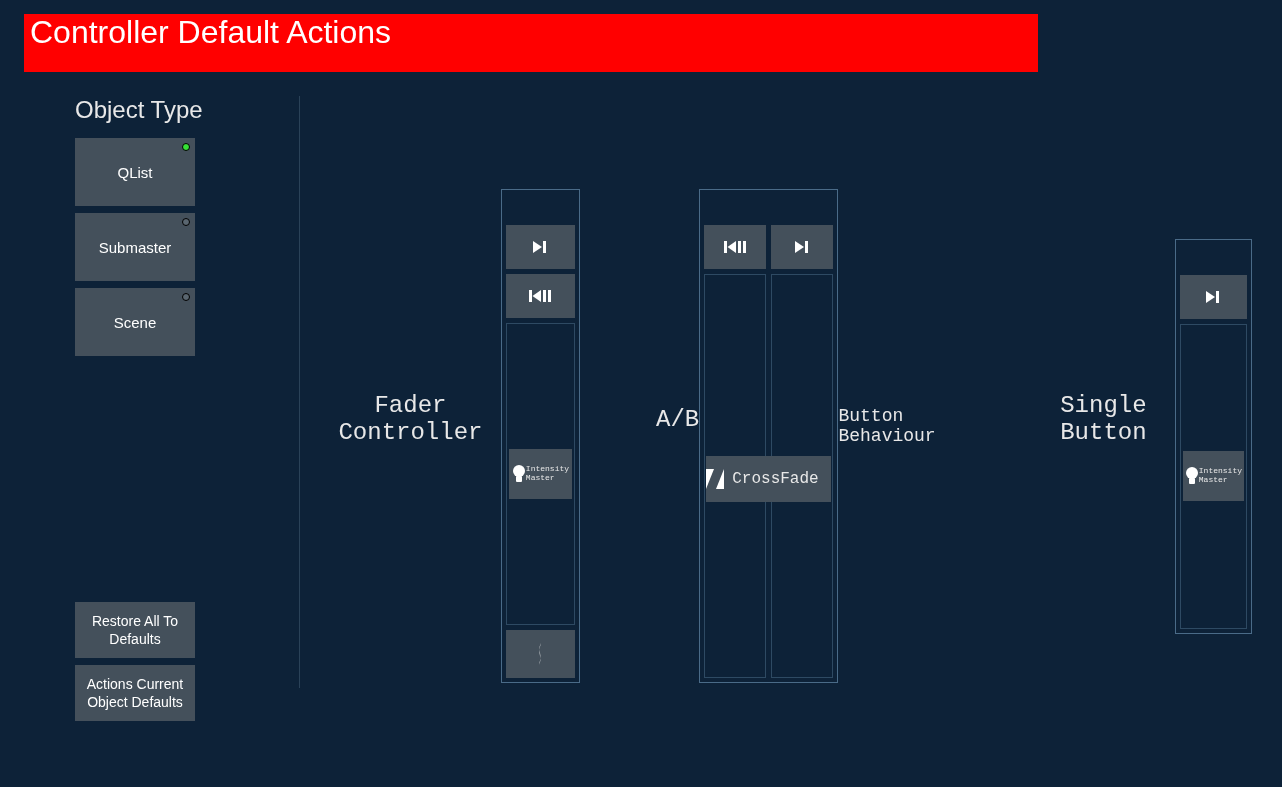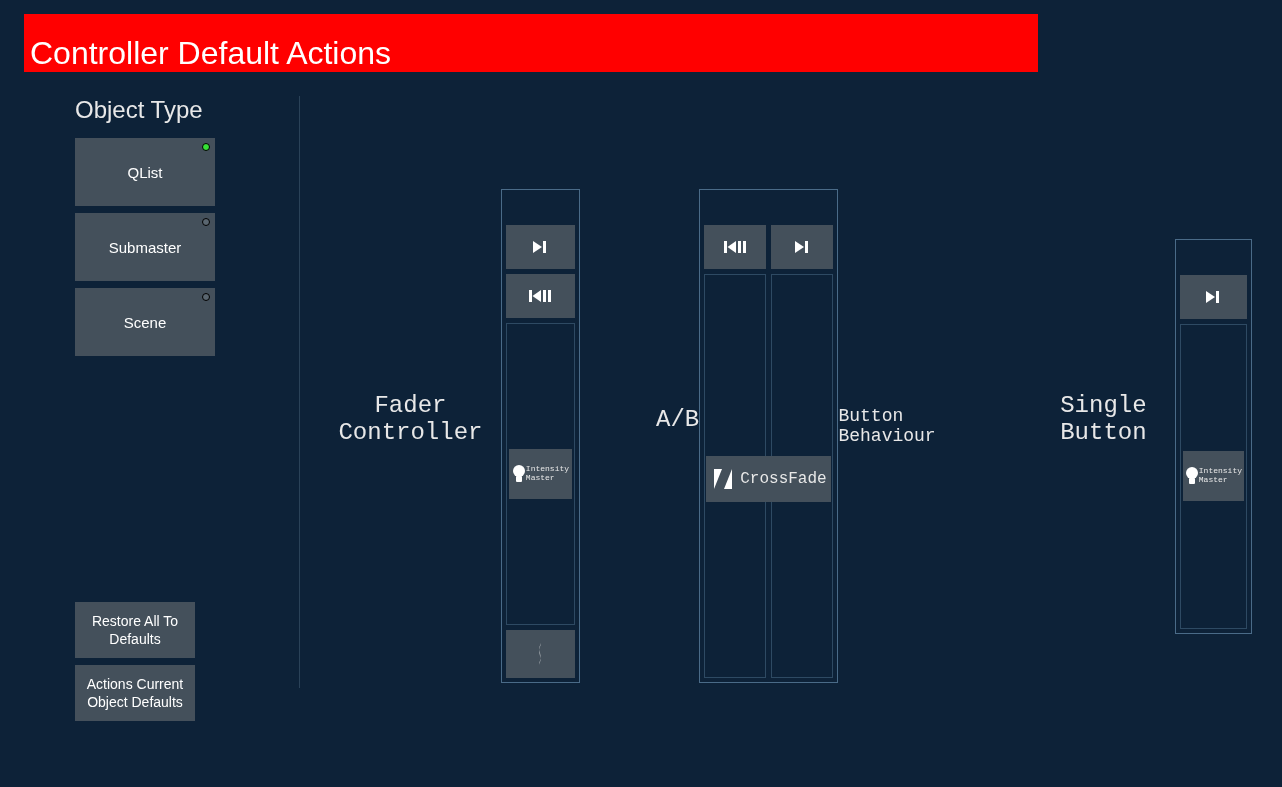--- a/index.html
+++ b/index.html
@@ -12,21 +12,21 @@
     overflow: hidden;
   }
   .banner {
     position: absolute;
     left: 24px;
     top: 14px;
     width: 1014px;
     height: 58px;
     background: #ff0000;
     display: flex;
-    align-items: flex-end;
+    align-items: flex-start;
     padding-left: 6px;
   }
   .banner-title {
     font-size: 32px;
     font-weight: 300;
     color: #ffffff;
   }
   .sidebar {
     position: absolute;
     left: 75px;
@@ -39,21 +39,21 @@
   .section-heading {
     font-size: 24px;
     font-weight: 300;
     color: #e8e8e8;
     margin-bottom: 14px;
     text-align: center;
   }
   .sidebar .section-heading { text-align: left; }
   .type-btn {
     position: relative;
-    width: 140px;
+    width: 120px;
     height: 68px;
     background: #44505b;
     color: #ffffff;
     font-size: 15px;
     display: flex;
     align-items: center;
     justify-content: center;
     margin-bottom: 7px;
     cursor: pointer;
     user-select: none;
@@ -188,21 +188,20 @@
     position: absolute;
     left: 2px;
     right: 2px;
     top: 45%;
     height: 46px;
     background: #44505b;
     display: flex;
     align-items: center;
     justify-content: flex-start;
     gap: 8px;
-    padding-left: 8px;
     cursor: pointer;
   }
   .crossfade-label {
     font-size: 16px;
     color: #e8e8e8;
   }
   .ab-sub {
     margin-top: 10px;
     display: flex;
     flex-direction: column;

